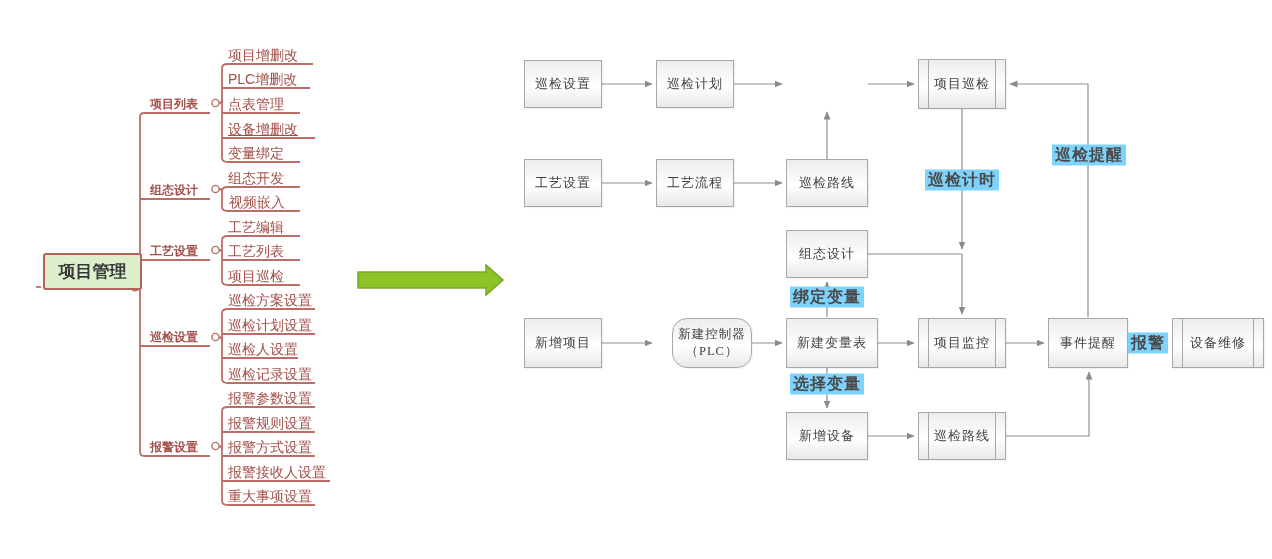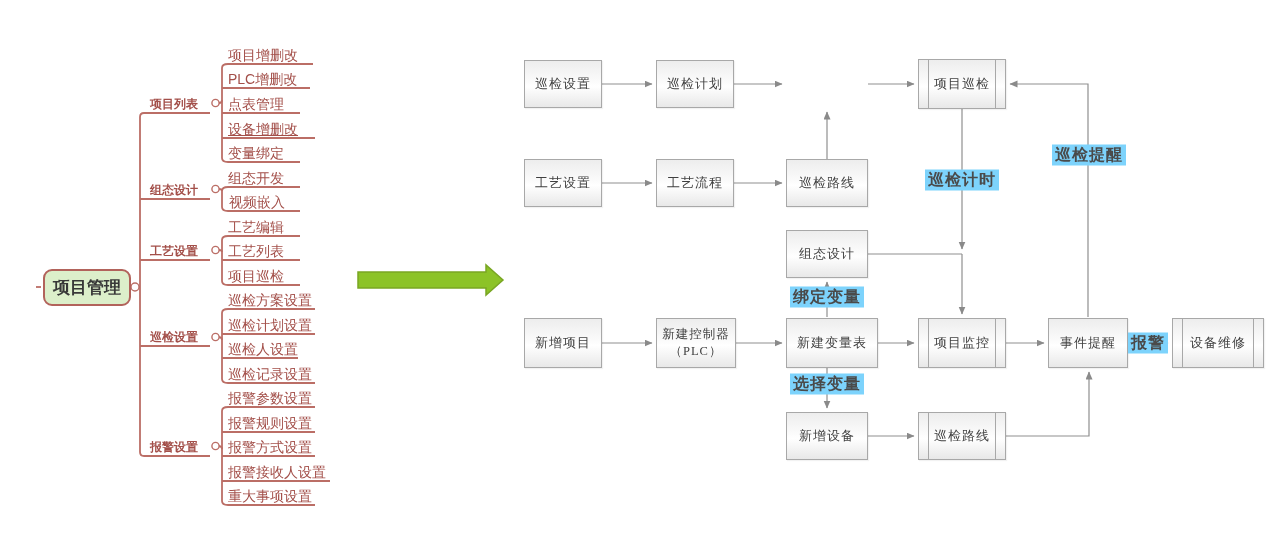--- a/index.html
+++ b/index.html
@@ -6,22 +6,22 @@
     --mind_text:#a34f49; --mind_line:#bb6e66; --root_fill:#dcefca; --root_border:#b2635b;
     --root_text:#383838; --flow_line:#8f8f8f; --flow_border:#a8a8a8; --flow_text:#3f3f3f;
     --arrow_green:#8cc327; --arrow_green_dark:#79a623;
   }
   html,body{margin:0;padding:0;background:#fff;}
   #canvas{position:relative;width:1272px;height:559px;background:#fff;overflow:hidden;
           font-family:"Liberation Sans",sans-serif;}
   svg.layer{position:absolute;left:0;top:0;pointer-events:none;}
 
   
-  .mm-root{position:absolute;left:43px;top:269px;width:88px;height:37px;
-    background:var(--root_fill);border:2px solid var(--root_border);border-radius:9px;
+  .mm-root{position:absolute;left:43px;top:253px;width:99px;height:37px;
+    background:var(--root_fill);border:2px solid var(--root_border);border-radius:3px;
     display:flex;align-items:center;justify-content:center;
     font-size:17px;font-weight:700;color:var(--root_text);box-sizing:border-box;}
   .mm-branch{position:absolute;height:17px;line-height:17px;font-size:12px;font-weight:600;
     color:var(--mind_text);white-space:nowrap;}
   .mm-leaf{position:absolute;height:17px;line-height:17px;font-size:14px;font-weight:500;
     color:var(--mind_text);white-space:nowrap;}
   .mind-stroke{stroke:var(--mind_line);stroke-width:1.8;fill:none;}
   .mind-node-circle{fill:#fff;stroke:var(--mind_line);stroke-width:1.4;}
 
   
@@ -177,21 +177,21 @@
       <span>巡检路线</span>
     </div>
 
   <div class="fc-box" style="left:786px;top:230px;width:82px;height:48px;">
       <span>组态设计</span>
     </div>
 
   <div class="fc-box" style="left:524px;top:318px;width:78px;height:50px;">
       <span>新增项目</span>
     </div>
-  <div class="fc-box" style="left:656px;top:318px;width:80px;height:50px;font-size:12.5px;">
+  <div class="fc-box" style="left:672px;top:318px;width:80px;height:50px;font-size:12.5px;border-radius:15px;">
     <span>新建控制器</span>
     <span>（PLC）</span>
   </div>
   <div class="fc-box" style="left:786px;top:318px;width:92px;height:50px;">
       <span>新建变量表</span>
     </div>
   <div class="fc-box" style="left:918px;top:318px;width:88px;height:50px;">
     <span class="fc-bar l"></span>
     <span class="fc-bar r"></span>
     <span>项目监控</span>

